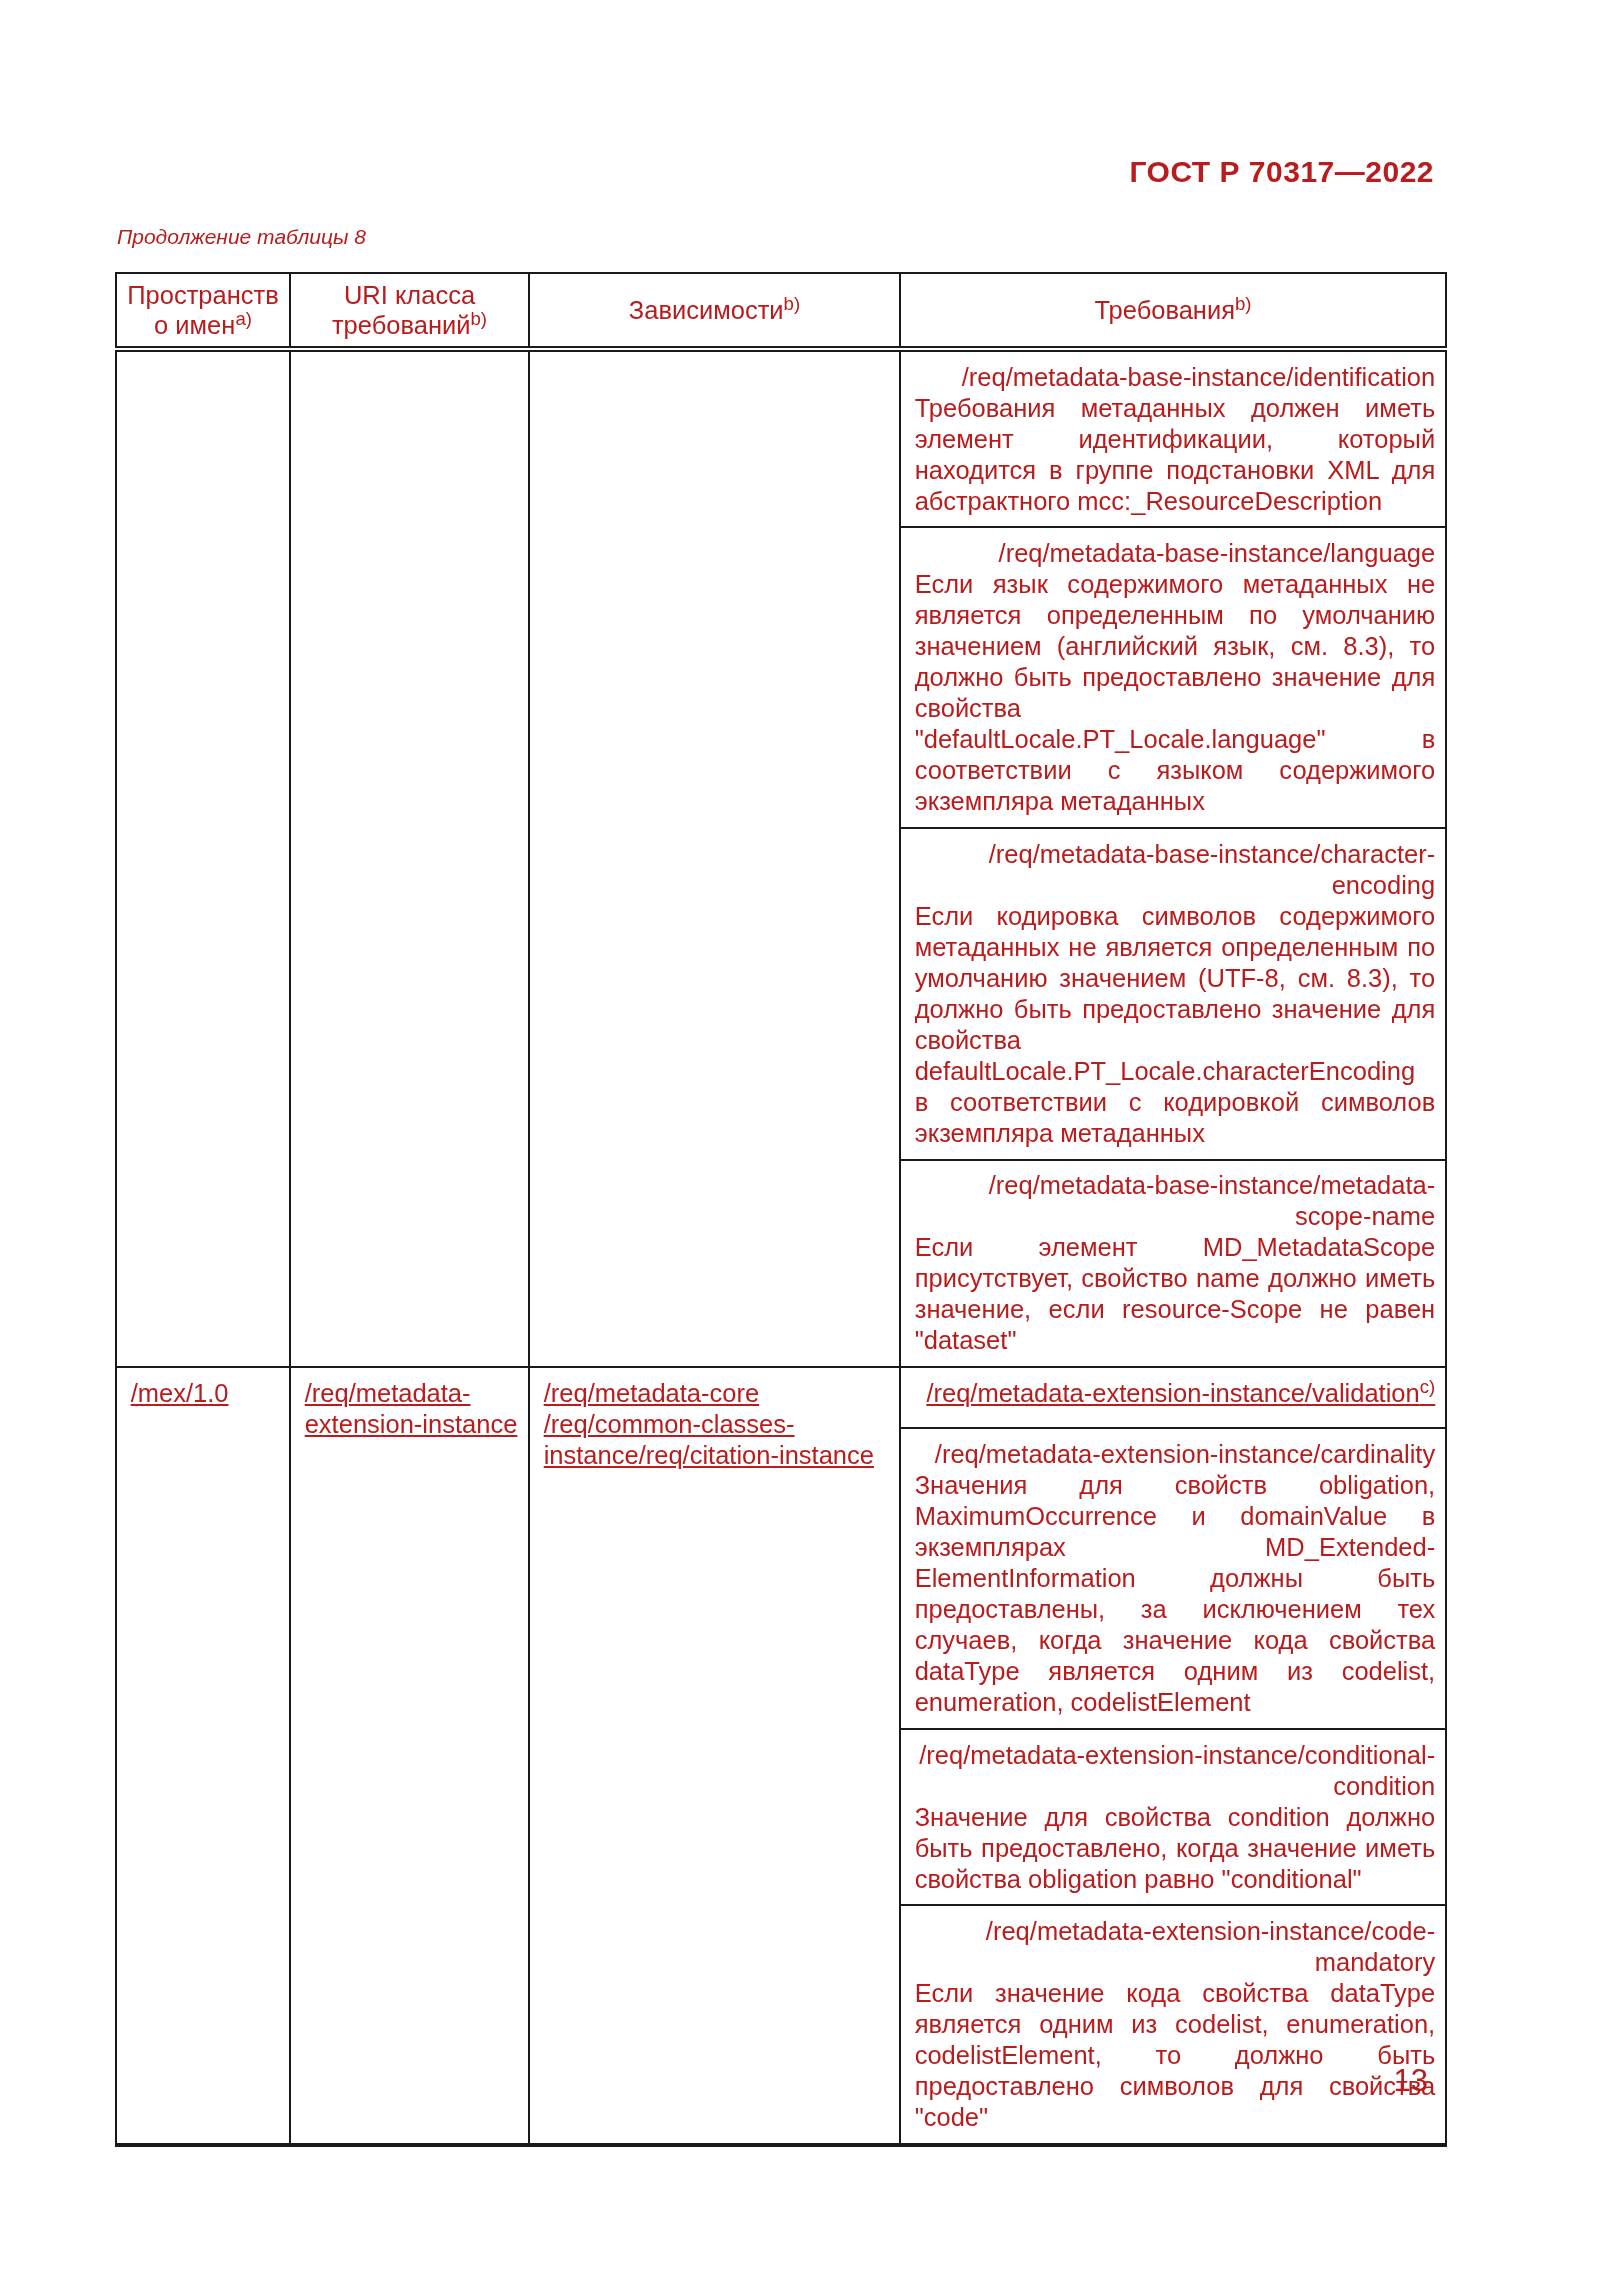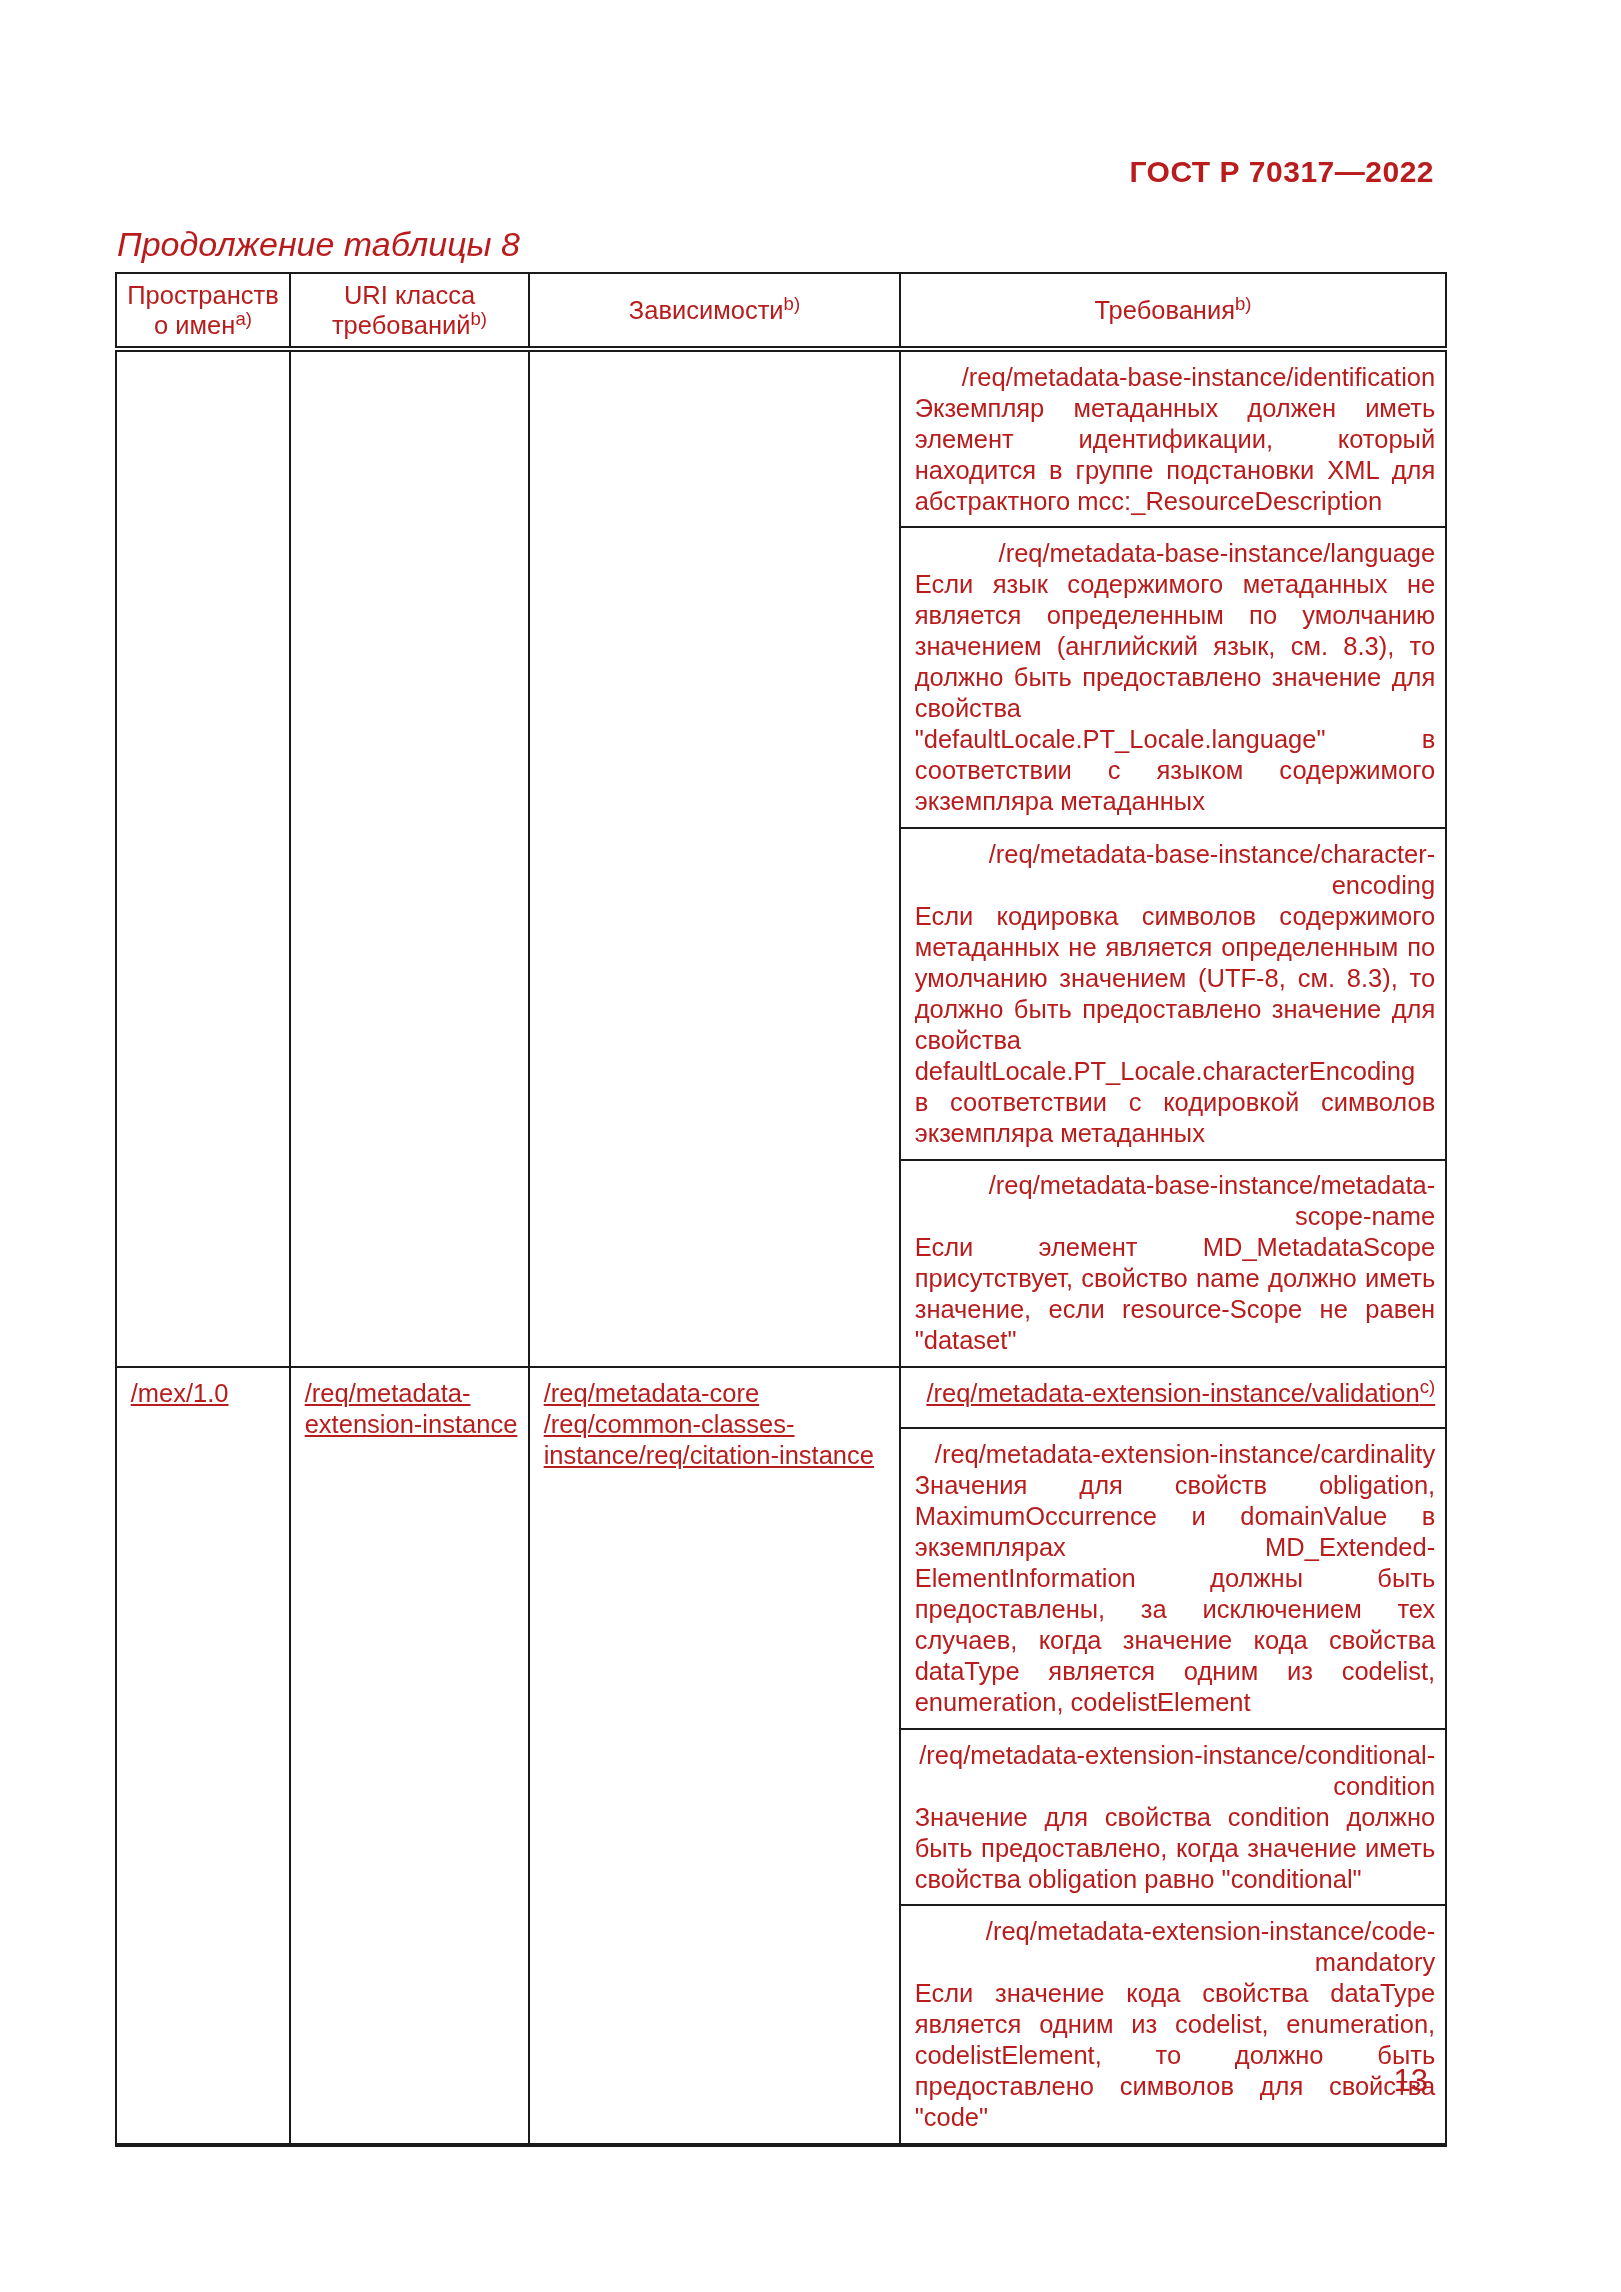--- a/index.html
+++ b/index.html
@@ -18,21 +18,21 @@
     right: 187px;
     font-size: 30px;
     font-weight: bold;
     letter-spacing: 0.5px;
     white-space: nowrap;
   }
   .table-caption {
     position: absolute;
     top: 225px;
     left: 117px;
-    font-size: 34px;
+    font-size: 21px;
     font-style: italic;
     text-align: center;
   }
   .gost-table {
     position: absolute;
     top: 272px;
     left: 115px;
     width: 1331px;
     border-collapse: collapse;
     table-layout: fixed;
@@ -105,21 +105,21 @@
       </tr>
     </thead>
     <tbody>
 
       <tr class="h-id">
         <td class="ns" rowspan="4"></td>
         <td class="uri" rowspan="4"></td>
         <td class="dep" rowspan="4"></td>
         <td class="req">
           <div class="req-uri"><span>/req/metadata-base-instance/identification</span><sup></sup></div>
-          <div class="req-text">Экземпляр метаданных должен иметь элемент идентификации, который находится в группе подстановки XML для абстрактного mcc:_ResourceDescription</div>
+          <div class="req-text">Требования метаданных должен иметь элемент идентификации, который находится в группе подстановки XML для абстрактного mcc:_ResourceDescription</div>
         </td>
       </tr>
       <tr class="h-lang">
         <td class="req">
           <div class="req-uri"><span>/req/metadata-base-instance/language</span><sup></sup></div>
           <div class="req-text">Если язык содержимого метаданных не является определенным по умолчанию значением (английский язык, см. 8.3), то должно быть предоставлено значение для свойства "defaultLocale.PT_Locale.language" в соответствии с языком содержимого экземпляра метаданных</div>
         </td>
       </tr>
       <tr class="h-enc">
         <td class="req">

